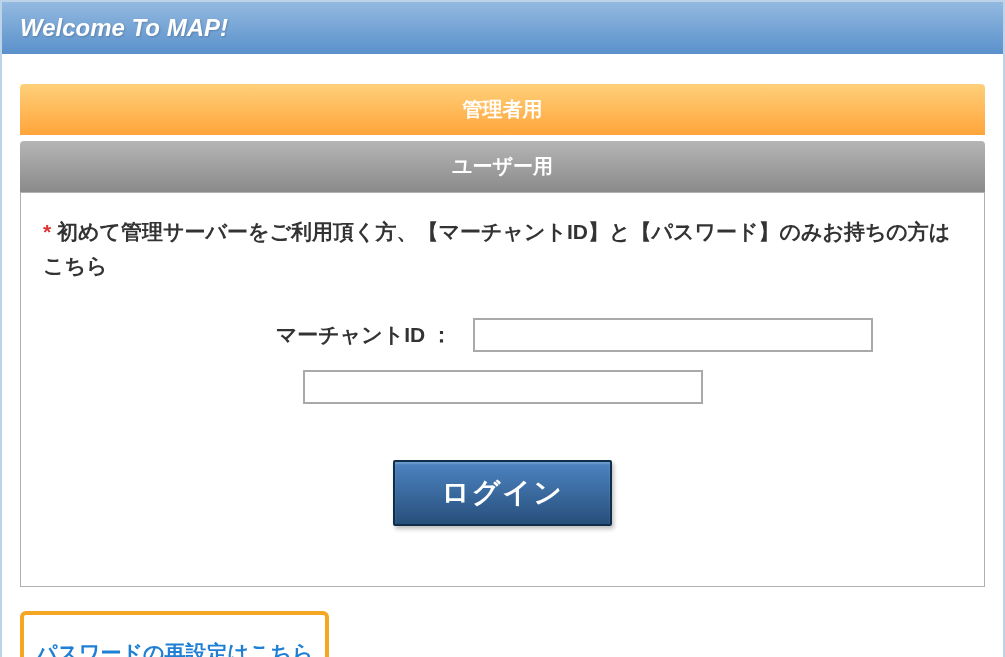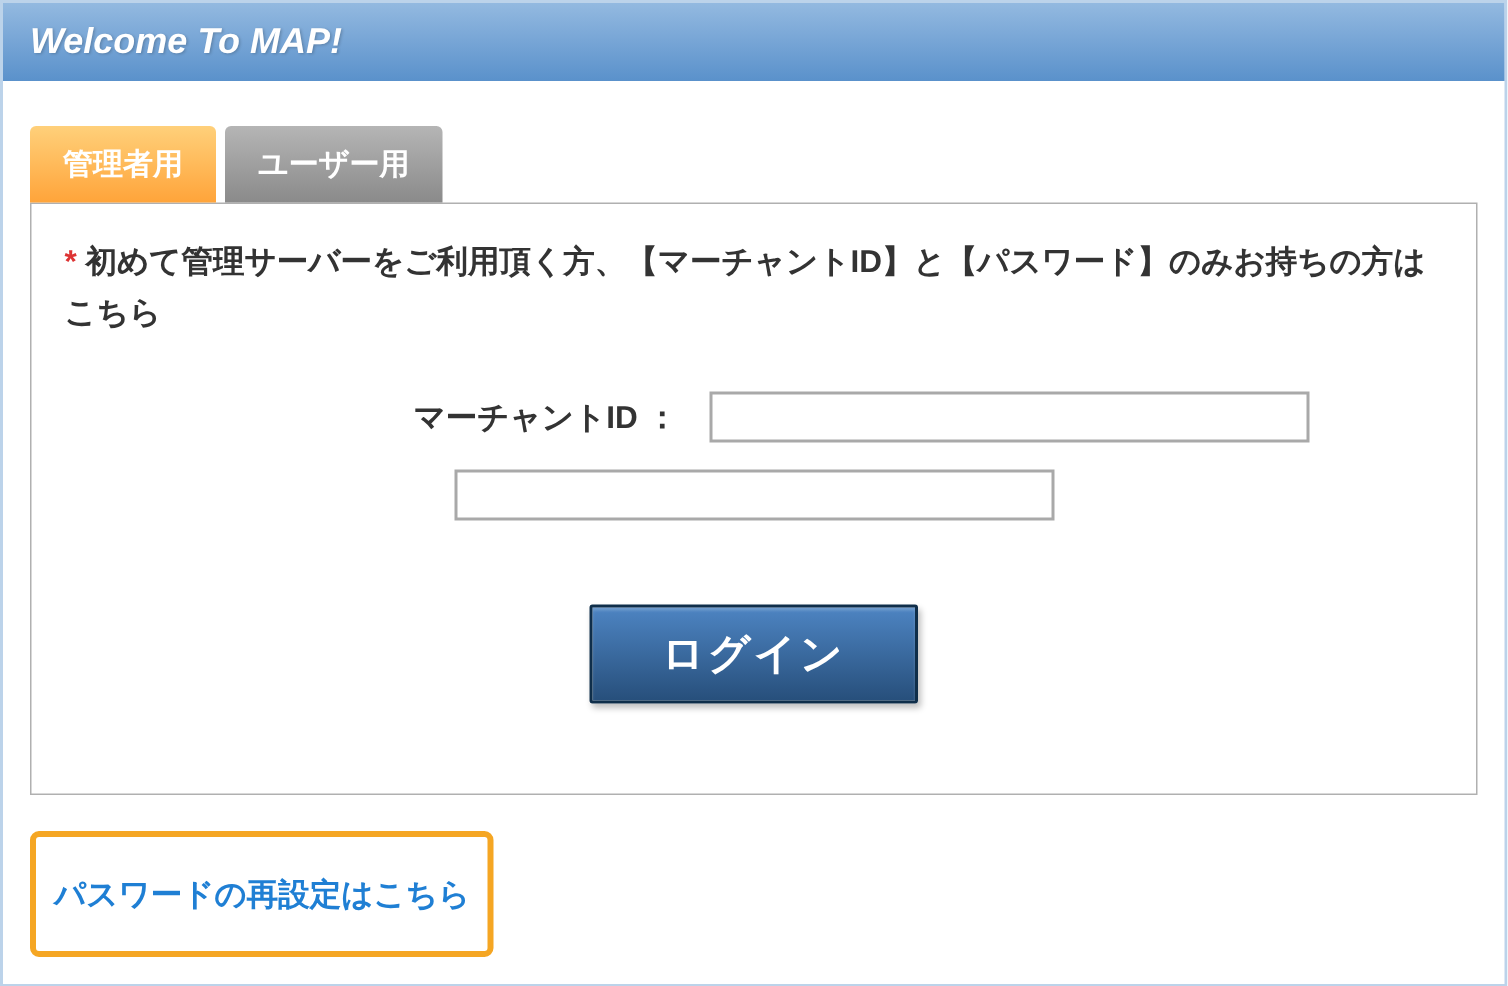--- a/index.html
+++ b/index.html
@@ -25,20 +25,21 @@
       font-weight: 600;
       font-style: italic;
       text-shadow: 1px 1px 2px rgba(0,0,0,0.2);
     }
     .content-area {
       padding: 30px 18px 18px 18px;
     }
     .tabs {
       display: flex;
       gap: 6px;
+      flex-direction: column;
     }
     .tab {
       padding: 12px 22px;
       font-size: 20px;
       font-weight: bold;
       color: #fff;
       border: none;
       cursor: pointer;
       border-radius: 4px 4px 0 0;
     }

